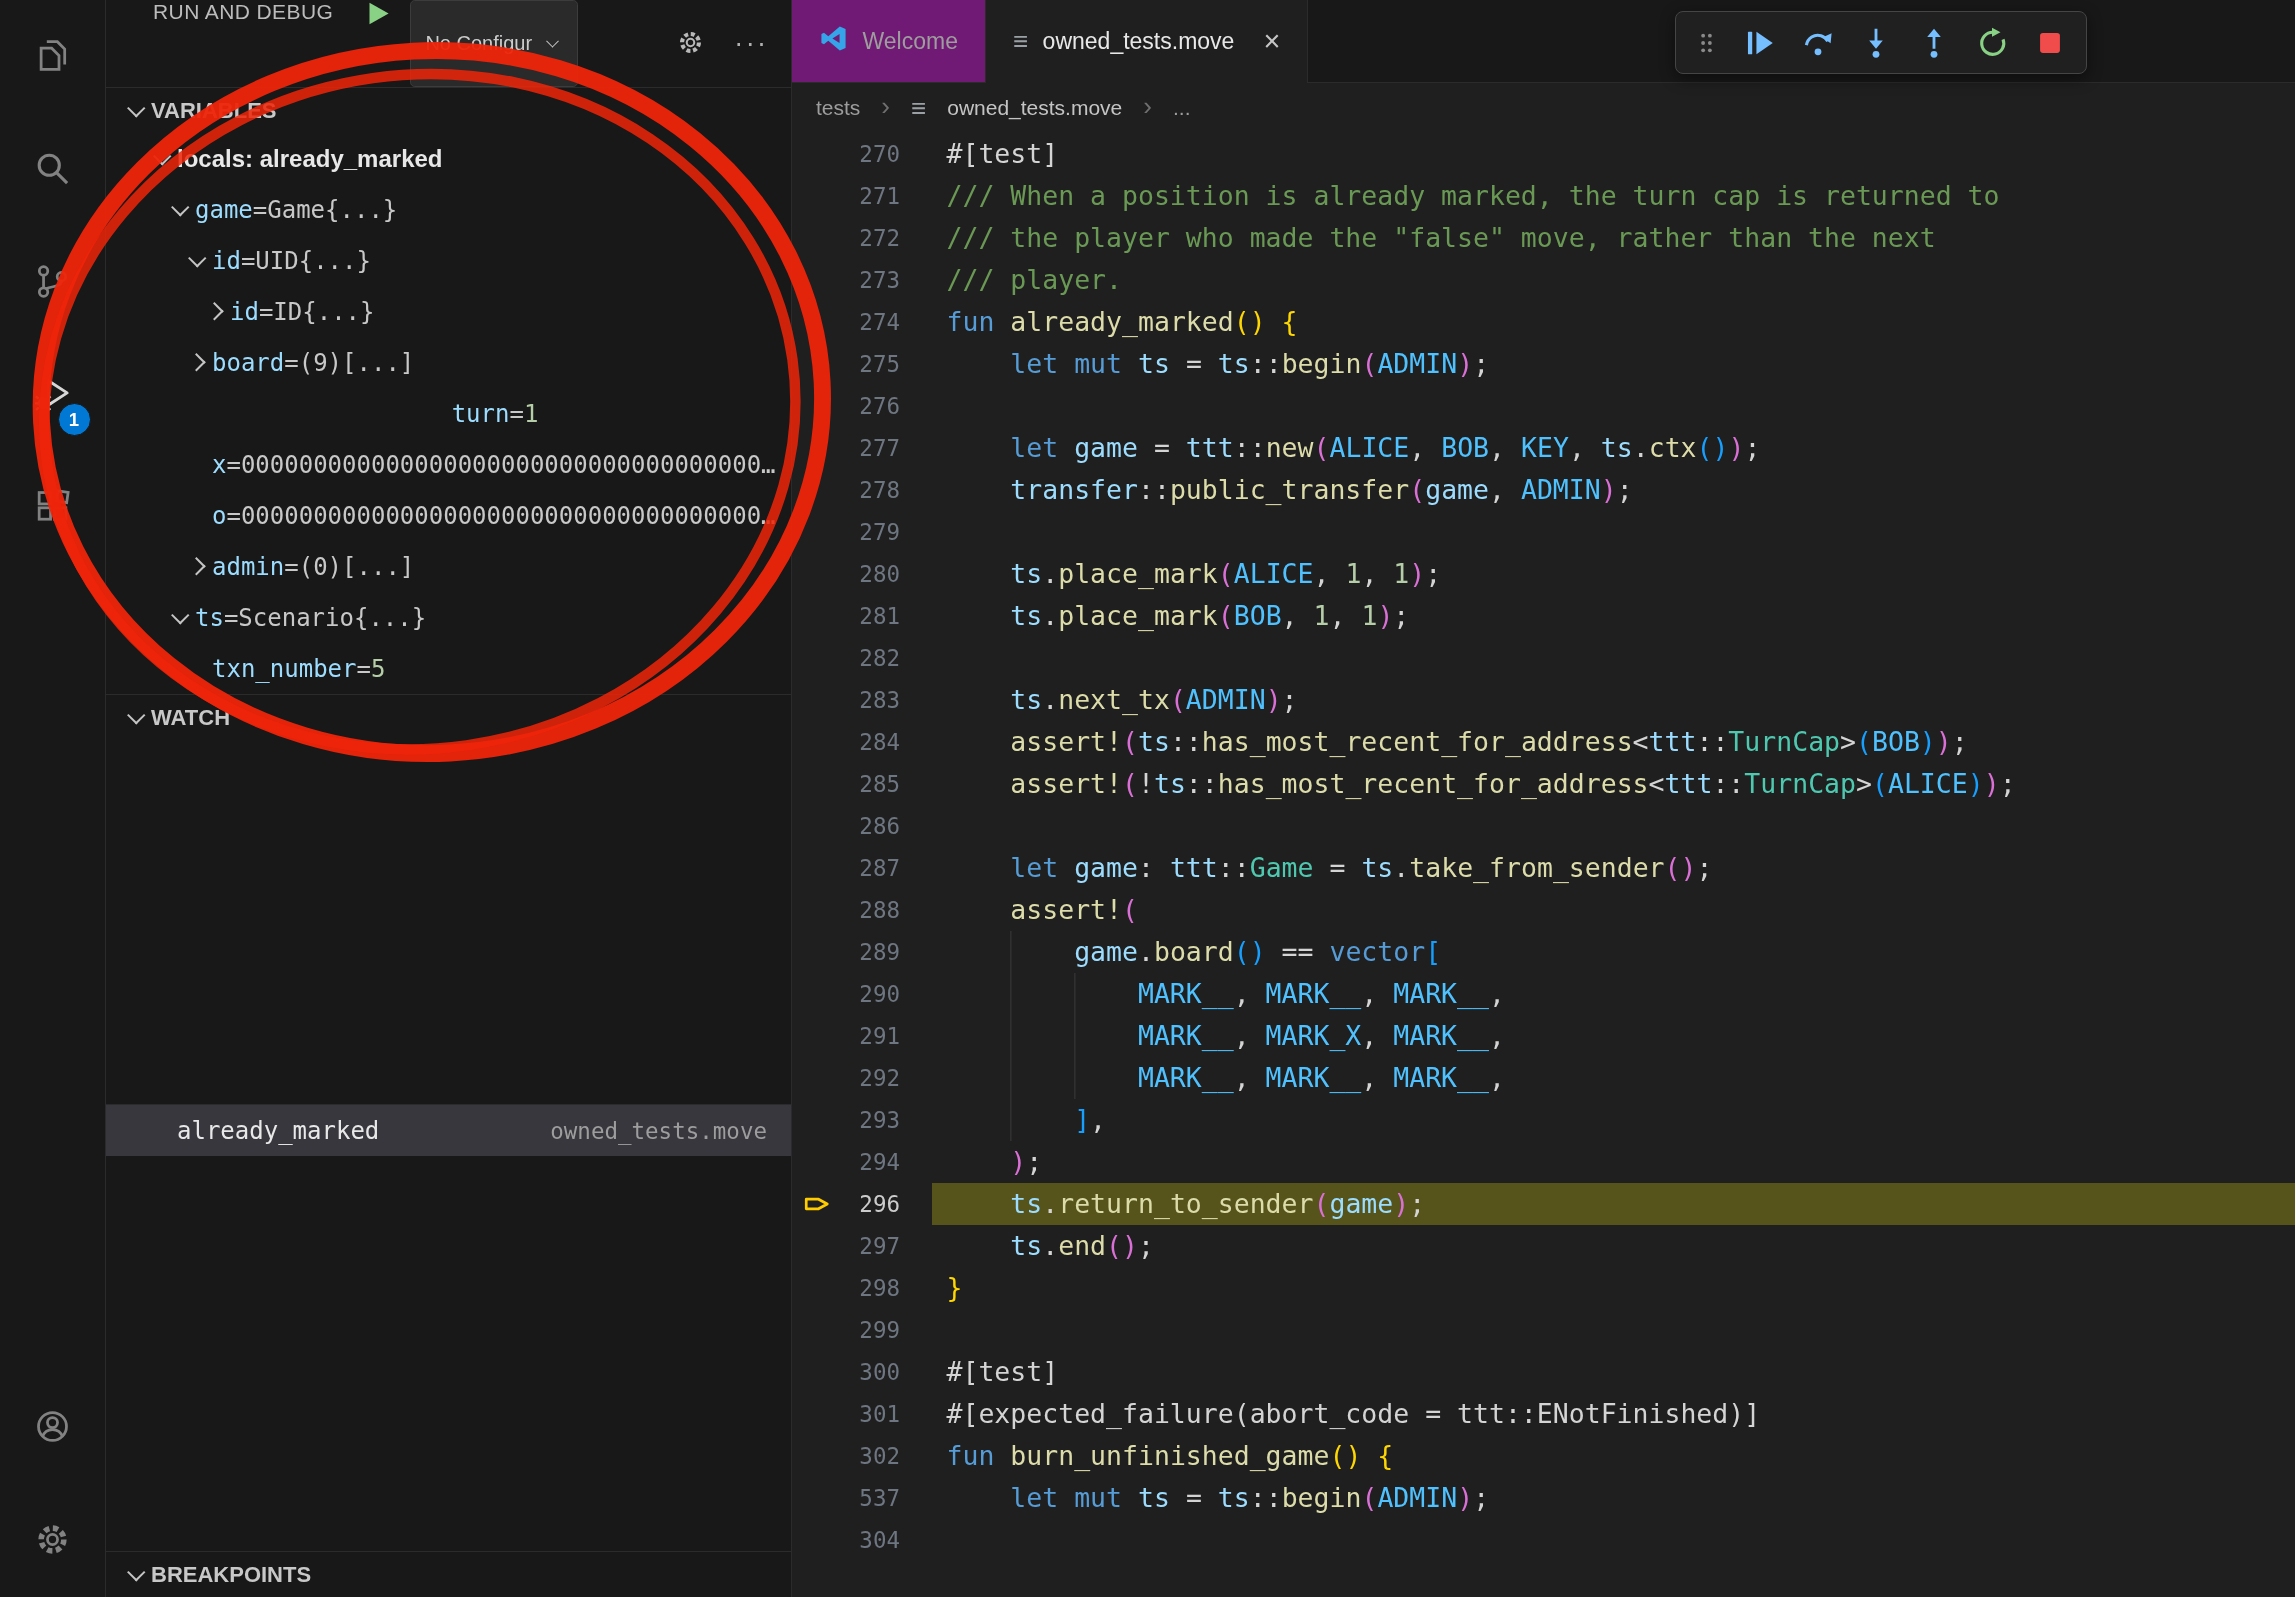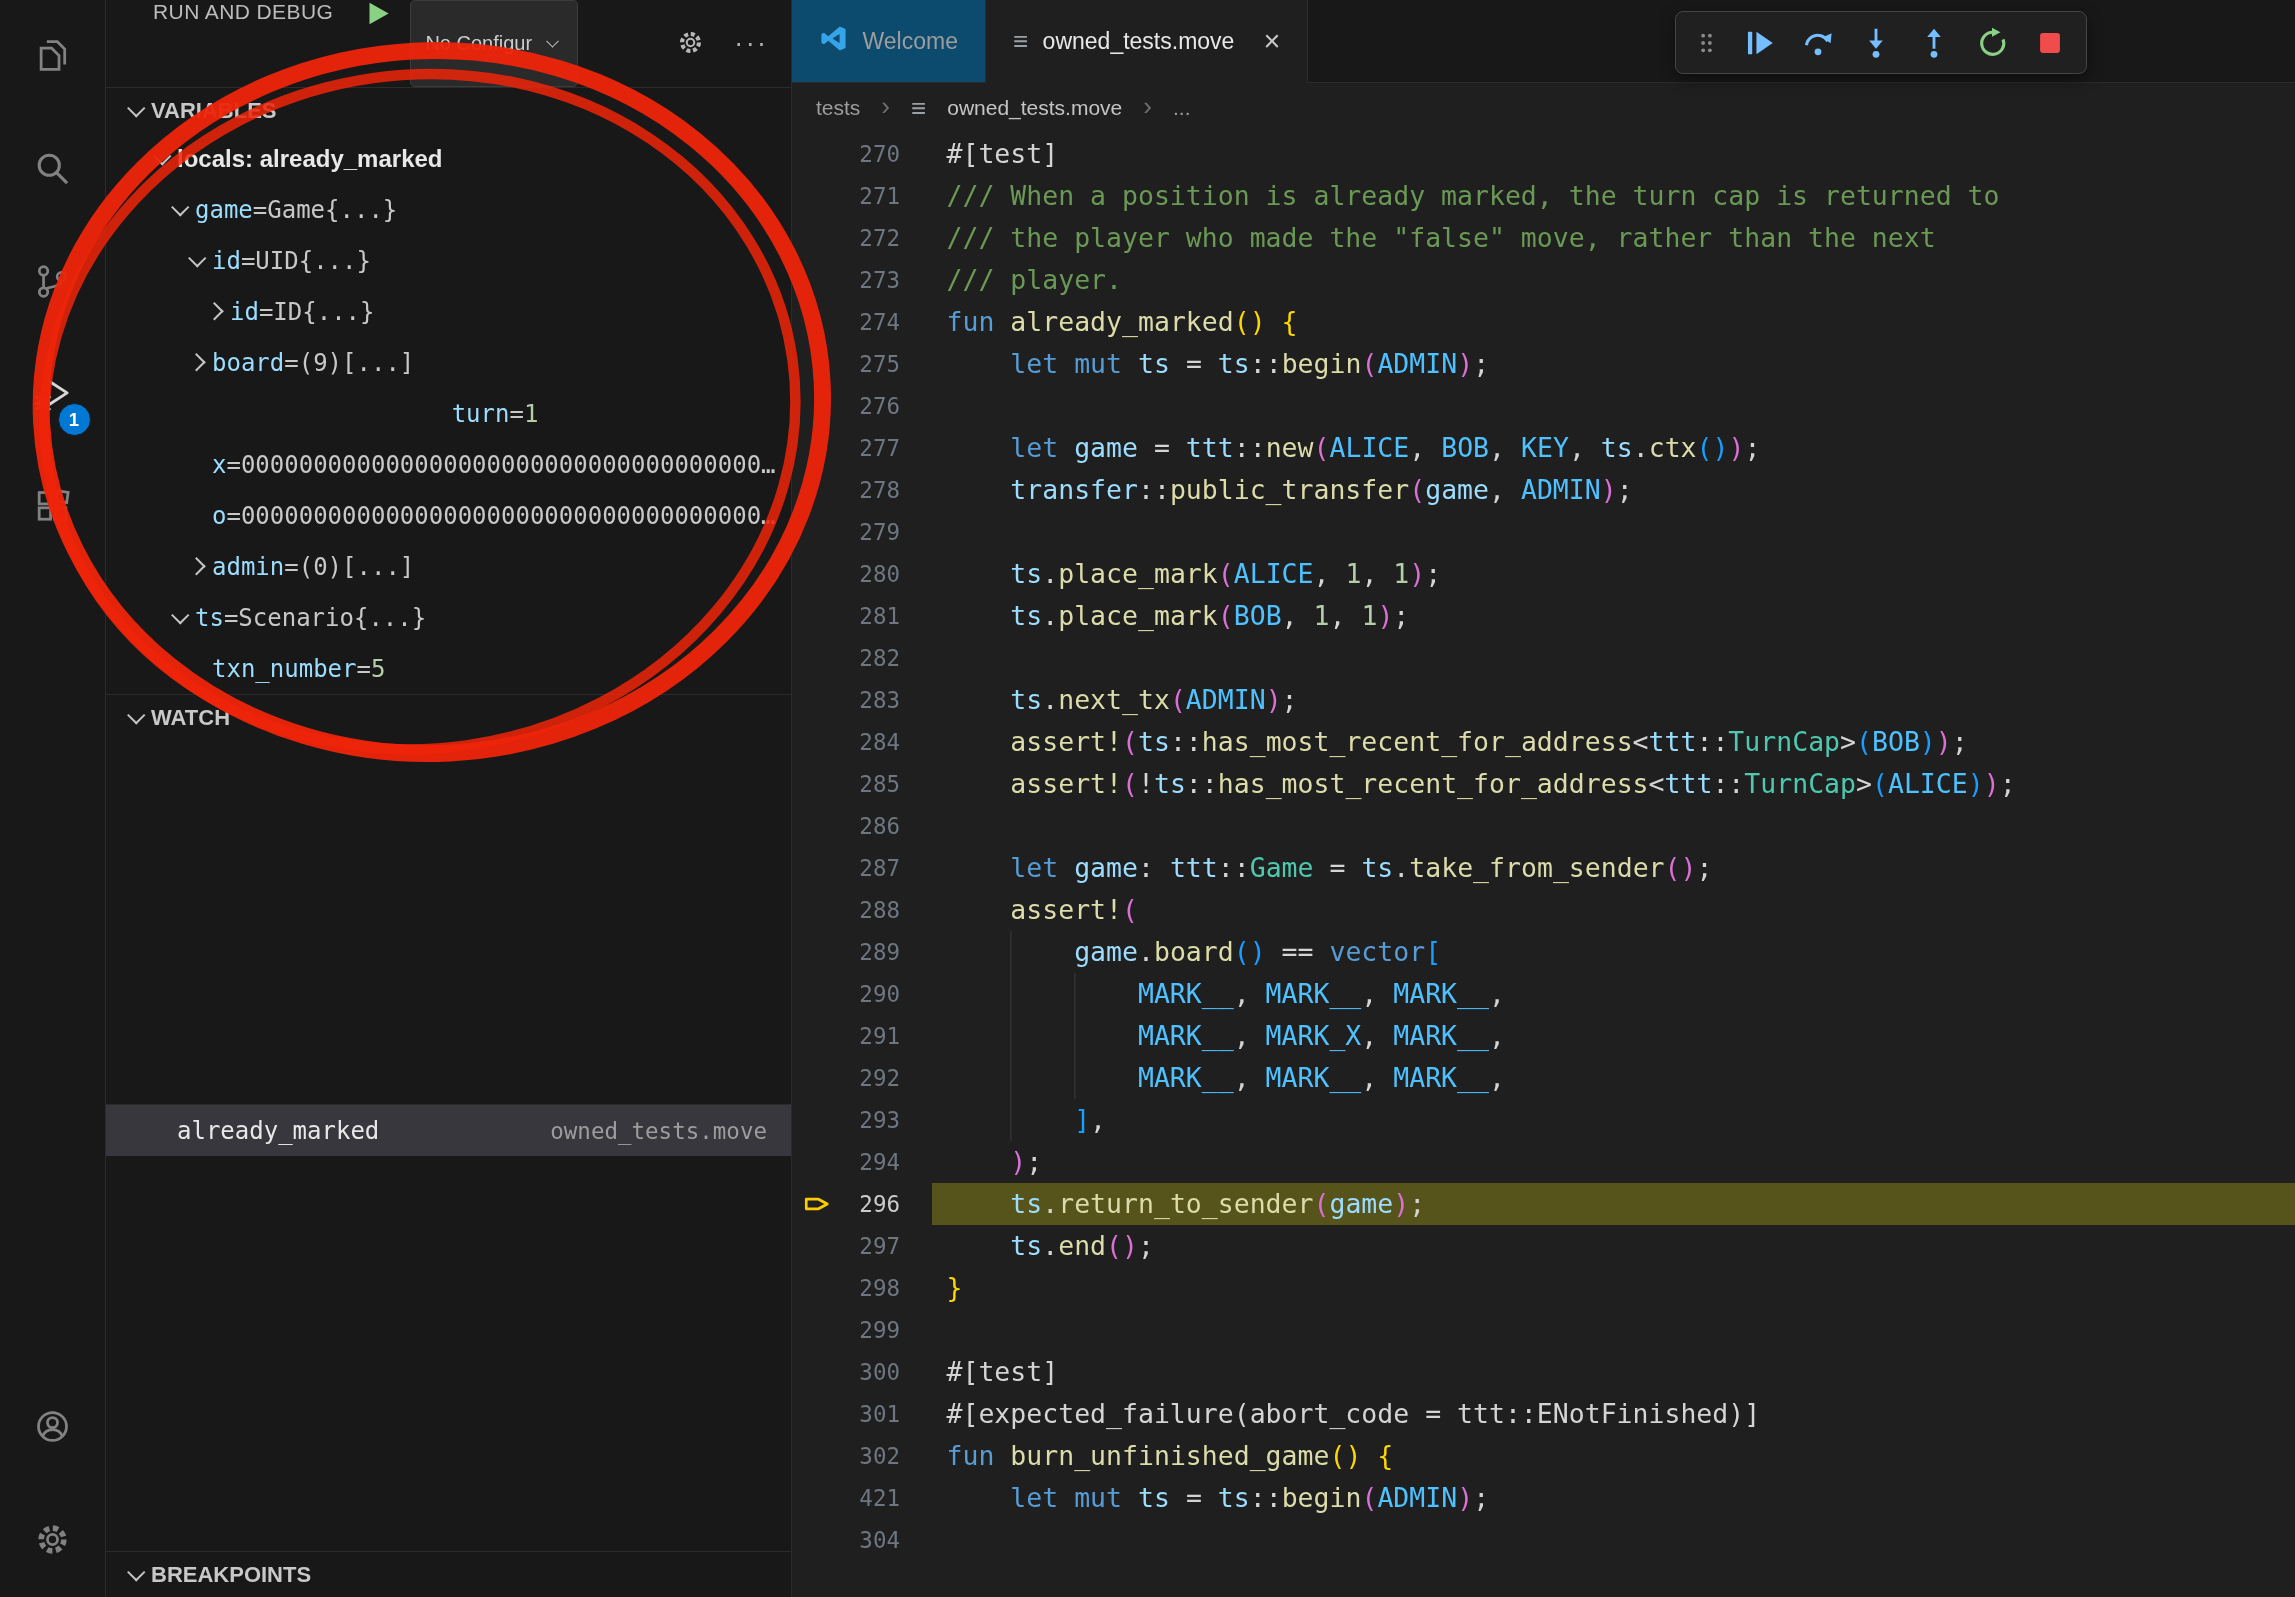--- a/index.html
+++ b/index.html
@@ -60,21 +60,21 @@
   .cs-row{height:51px;flex-shrink:0;background:#37373d;display:flex;align-items:center;
     padding:0 24px 0 71px;white-space:nowrap;cursor:pointer;}
   .cs-name{font-family:"DejaVu Sans Mono",monospace;font-size:24px;color:#e8e8e8;}
   .cs-file{margin-left:auto;font-family:"DejaVu Sans Mono",monospace;font-size:22.5px;color:#9d9d9d;}
   .bp-section{height:45px;flex-shrink:0;overflow:hidden;}
 
   
   .editor{flex:1;min-width:0;display:flex;flex-direction:column;background:#1f1f1f;position:relative;}
   .tabbar{height:82px;flex-shrink:0;background:#181818;display:flex;border-bottom:0.8px solid #2b2b2b;position:relative;}
   .tab{display:flex;align-items:center;gap:14.5px;padding:0 27px;border-right:0.8px solid #2b2b2b;
-    font-size:23px;color:#9d9d9d;background:#0c4a6e;cursor:pointer;white-space:nowrap;}
+    font-size:23px;color:#9d9d9d;background:#701a75;cursor:pointer;white-space:nowrap;}
   .tab.active{background:#1f1f1f;color:#e8e8e8;margin-bottom:-0.8px;z-index:2;}
   .tab .close{margin-left:14.5px;font-size:29px;color:#c5c5c5;line-height:1;cursor:pointer;}
   .file-lines-icon{font-size:26px;color:#9aa0a6;line-height:1;}
   .tab-fill{flex:1;}
 
   .debug-toolbar{position:absolute;top:11.3px;right:208px;height:61px;display:flex;align-items:center;
     gap:21px;padding:0 17.7px;background:#202021;border:0.8px solid #454545;border-radius:8px;
     box-shadow:0 4.8px 14.5px rgba(0,0,0,.45);z-index:5;}
   .dt-btn{width:37px;height:37px;display:flex;align-items:center;justify-content:center;
     background:none;border:none;padding:0;cursor:pointer;}
@@ -532,21 +532,21 @@
           <span class="line-num">301</span>
           <span class="code-body"><span class="t-txt">#[expected_failure(abort_code = ttt::ENotFinished)]</span></span>
         </div>
         <div class="code-row">
           <span class="gutter-margin"></span>
           <span class="line-num">302</span>
           <span class="code-body"><span class="t-kw">fun</span><span class="t-txt"> </span><span class="t-fn">burn_unfinished_game</span><span class="t-b1">()</span><span class="t-txt"> </span><span class="t-b1">{</span></span>
         </div>
         <div class="code-row">
           <span class="gutter-margin"></span>
-          <span class="line-num">421</span>
+          <span class="line-num">537</span>
           <span class="code-body"><span class="ind"></span><span class="t-kw">let</span><span class="t-txt"> </span><span class="t-kw">mut</span><span class="t-txt"> </span><span class="t-var">ts</span><span class="t-txt"> = </span><span class="t-var">ts</span><span class="t-txt">::</span><span class="t-fn">begin</span><span class="t-b2">(</span><span class="t-const">ADMIN</span><span class="t-b2">)</span><span class="t-txt">;</span></span>
         </div>
         <div class="code-row">
           <span class="gutter-margin"></span>
           <span class="line-num">304</span>
           <span class="code-body"></span>
         </div>
       </div>
   </main>
 

